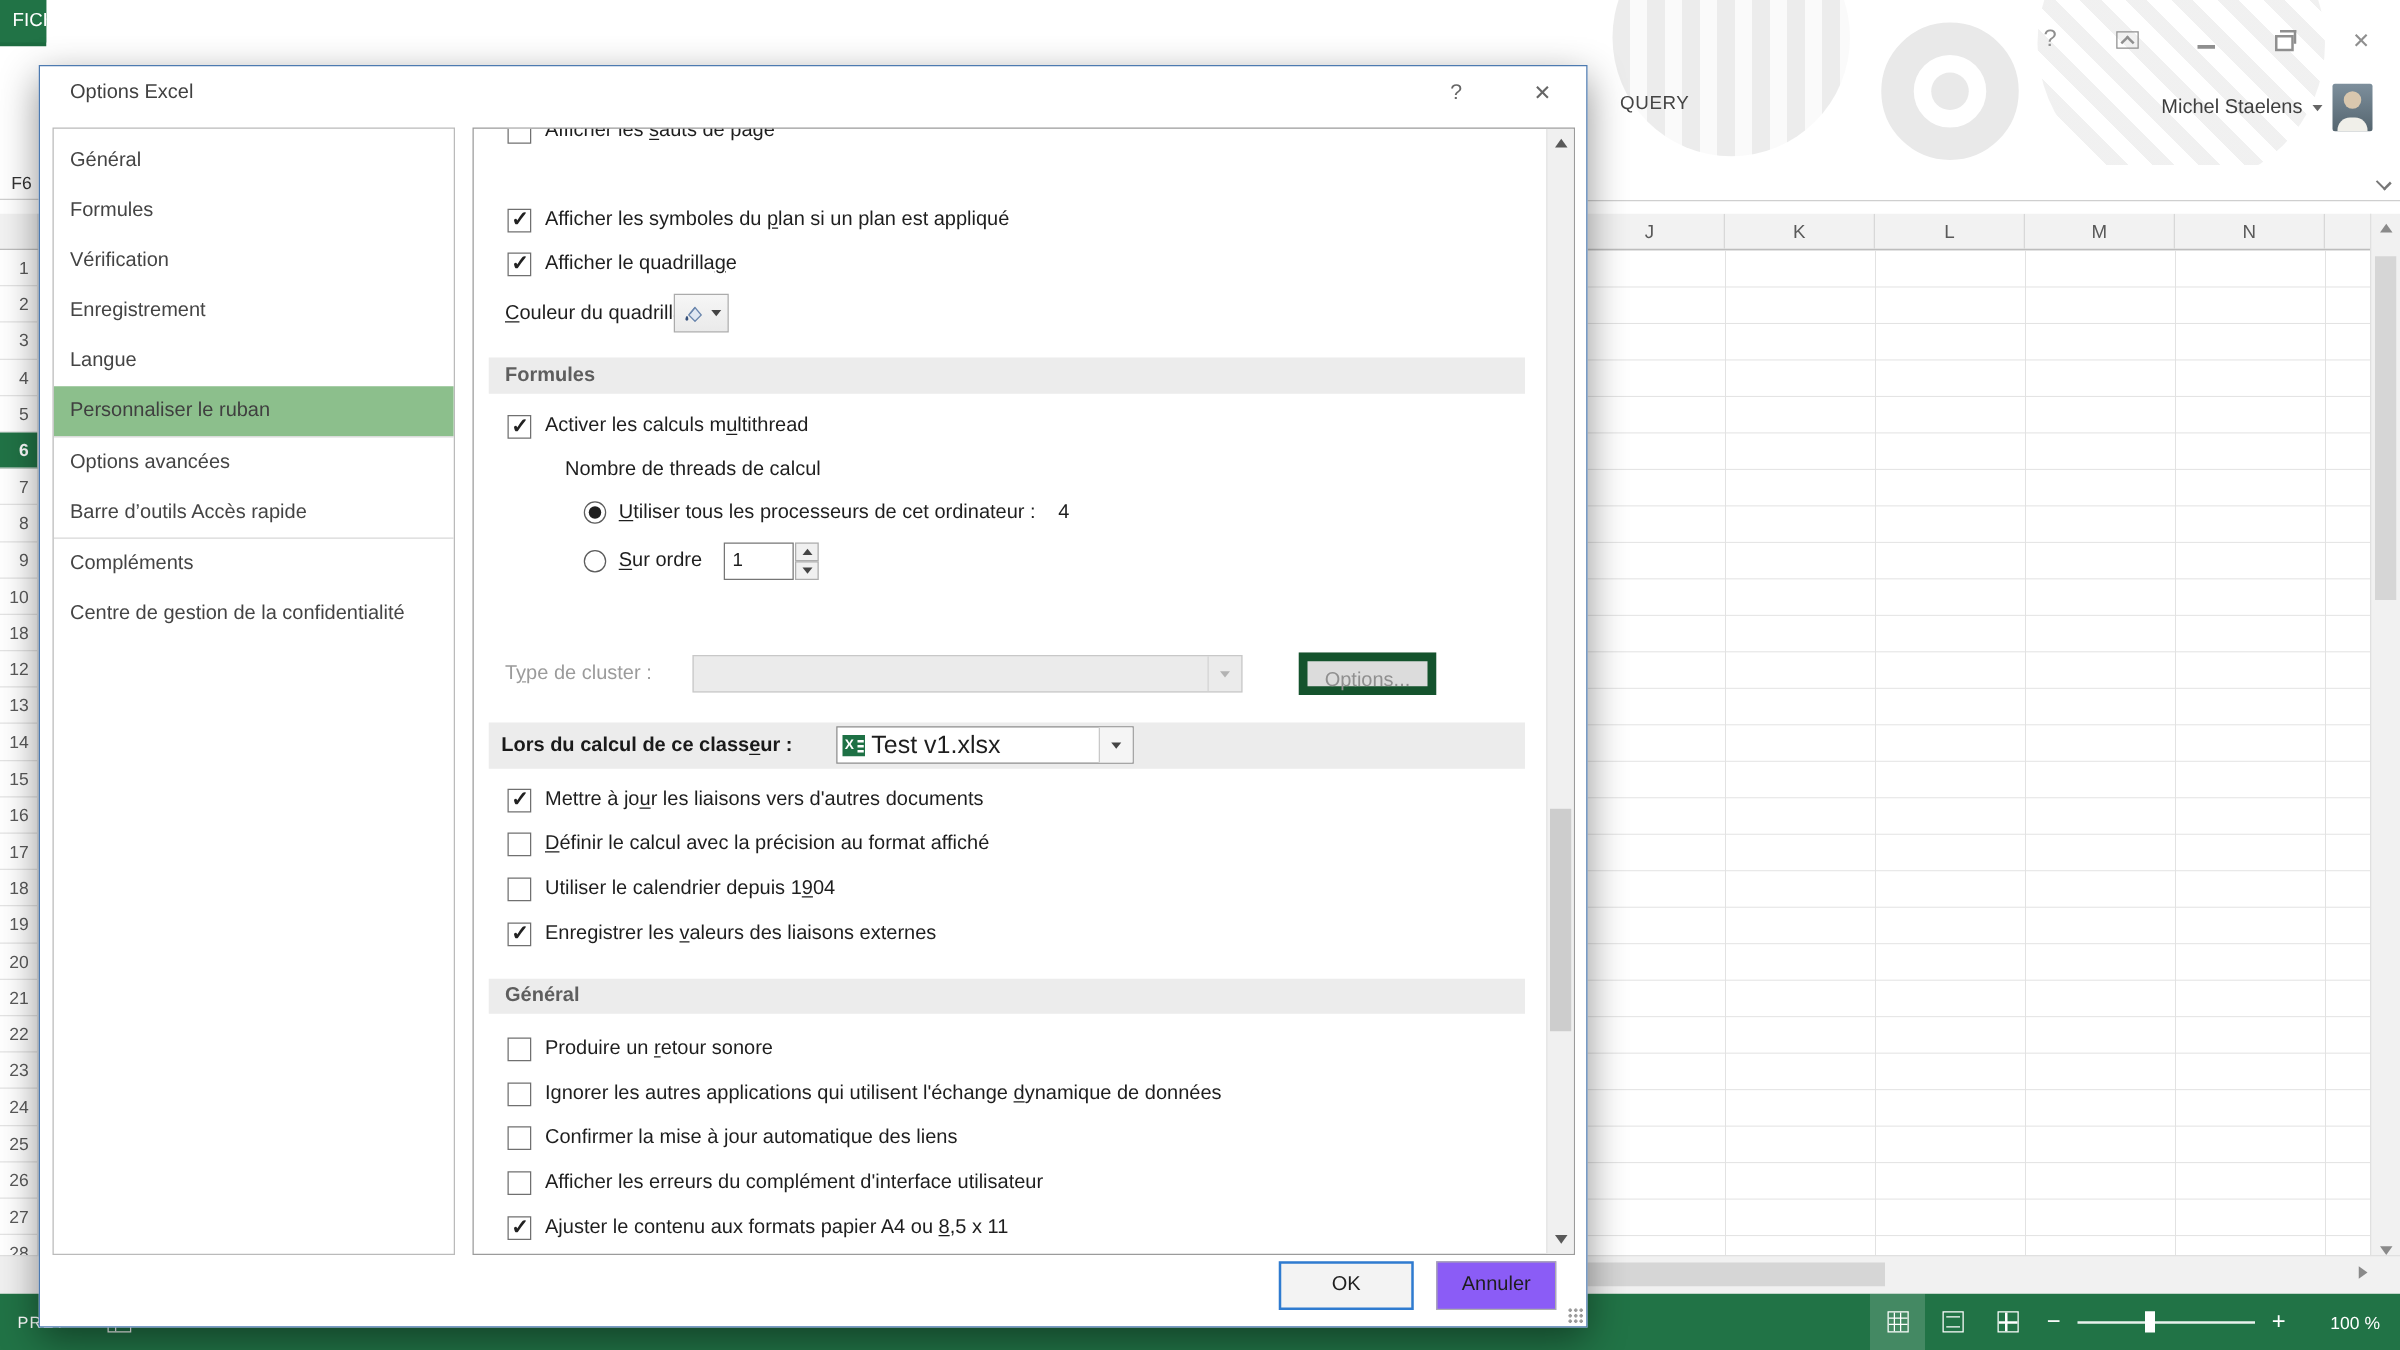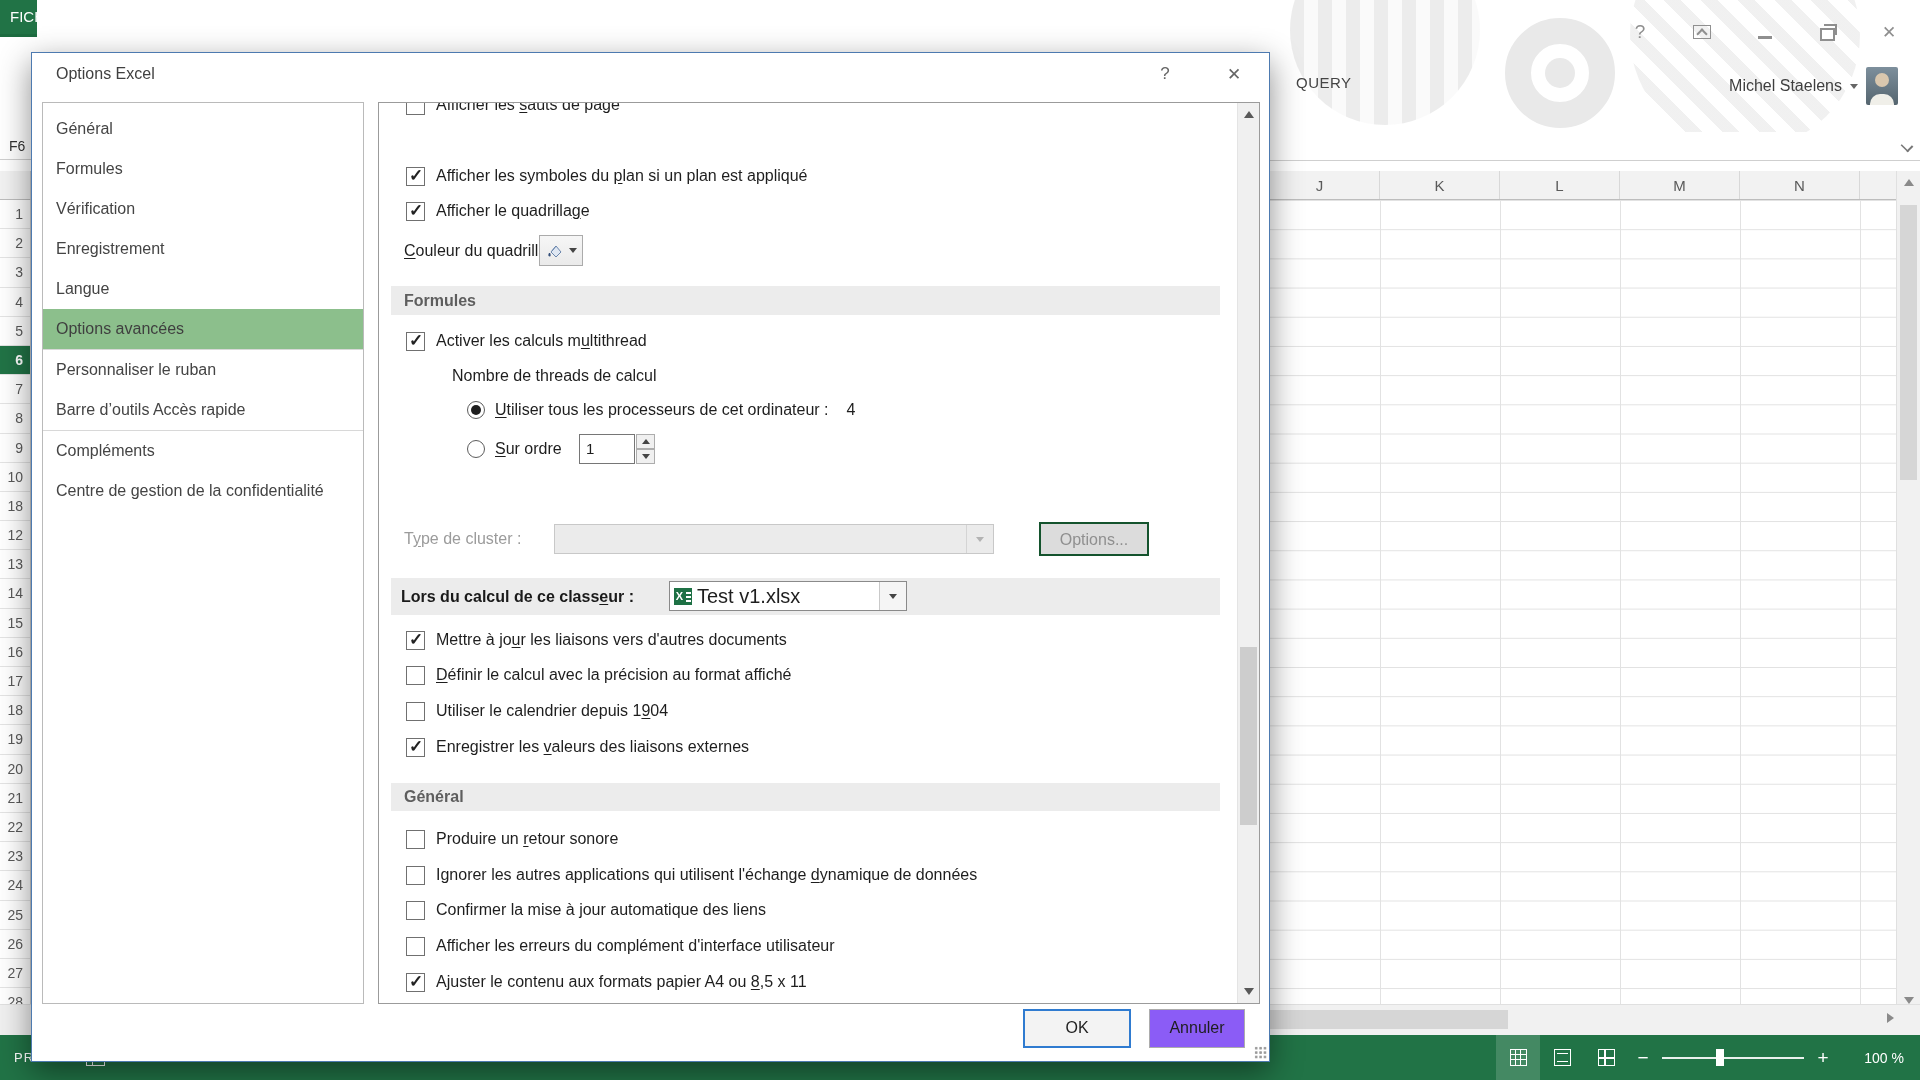--- a/index.html
+++ b/index.html
@@ -165,21 +165,21 @@
   .sa-dn { width:0; height:0; border-left:4px solid transparent; border-right:4px solid transparent;
     border-top:5px solid #444; }
   .info { display:inline-flex; width:15px; height:15px; border:1px solid #3c79be; border-radius:50%;
     color:#3c79be; font-size:11px; line-height:13px; align-items:center; justify-content:center;
     margin-left:7px; margin-bottom:10px; font-style:italic; font-weight:bold; flex:none; }
   #cluster-combo { position:absolute; left:175px; top:421px; width:440px; height:30px;
     background:#ebebeb; border:1px solid #c8c8c8; box-sizing:border-box; display:flex; align-items:center; }
   .combo-chev { margin-left:auto; width:26px; align-self:stretch; display:flex; align-items:center;
     justify-content:center; border-left:1px solid #d4d4d4; }
   #btn-options { position:absolute; left:660px; top:419px; width:110px; height:34px; background:#dcdcdc;
-    border:2px solid #14532d; box-sizing:border-box; color:#8f8f8f; text-align:center; line-height:32px; }
+    border:7px solid #14532d; box-sizing:border-box; color:#8f8f8f; text-align:center; line-height:32px; }
   #lorsbar { position:absolute; left:12px; top:475px; width:829px; height:37px; background:#ececec; }
   #lors-label { position:absolute; left:10px; top:0; line-height:37px; font-weight:bold; color:#1a1a1a; }
   #wb-combo { position:absolute; left:278px; top:3px; width:238px; height:30px; background:#fff;
     border:1px solid #8a8a8a; box-sizing:border-box; display:flex; align-items:center; }
   #wb-combo .combo-chev { border-left:1px solid #c9c9c9; background:#f5f5f5; }
   .xlicon { width:18px; height:17px; margin:0 5px 0 4px; position:relative; background:#1e7145; flex:none; }
   .xlicon span { position:absolute; left:0; top:0; width:11px; height:17px; color:#fff; font-size:11px;
     font-weight:bold; line-height:17px; text-align:center; }
   .xlicon::after { content:""; position:absolute; right:1px; top:2px; width:5px; height:13px;
     background:linear-gradient(#fff,#fff) 0 2px/100% 2px no-repeat,
@@ -314,22 +314,22 @@
   <div id="dlg-title">Options Excel</div>
   <div class="dlg-ctl" id="dlg-help">?</div>
   <div class="dlg-ctl" id="dlg-close">✕</div>
 
   <div id="sb">
       <div class="sb-item">Général</div>
       <div class="sb-item">Formules</div>
       <div class="sb-item">Vérification</div>
       <div class="sb-item">Enregistrement</div>
       <div class="sb-item">Langue</div>
+      <div class="sb-item">Personnaliser le ruban</div>
       <div class="sb-item">Options avancées</div>
-      <div class="sb-item">Personnaliser le ruban</div>
       <div class="sb-item">Barre d’outils Accès rapide</div>
       <div class="sb-item">Compléments</div>
       <div class="sb-item">Centre de gestion de la confidentialité</div>
     </div>
 
   <div id="ct">
 
     <div class="crow" style="top:-10px;left:27px">
       <span class="cb"></span>
       <span>Afficher les <u>s</u>auts de page</span>

